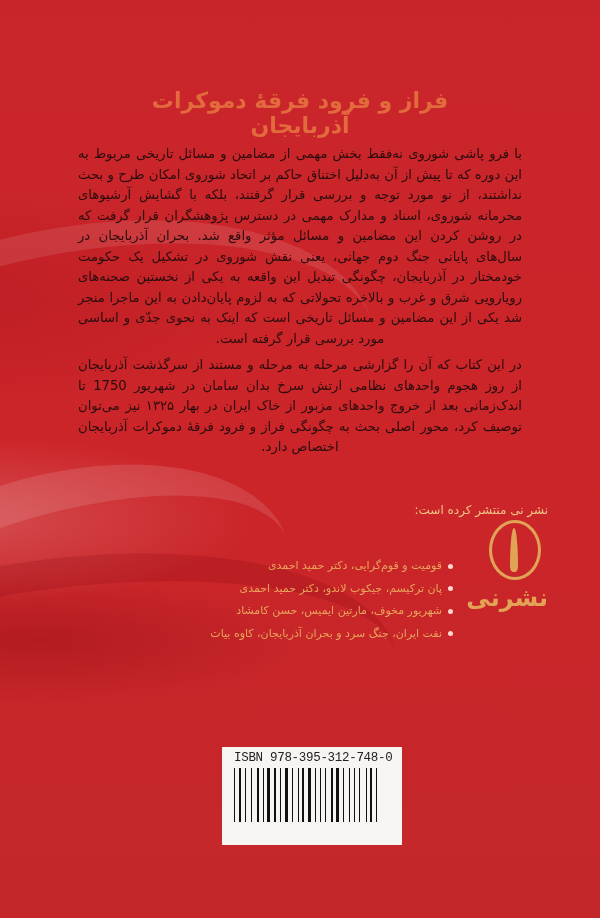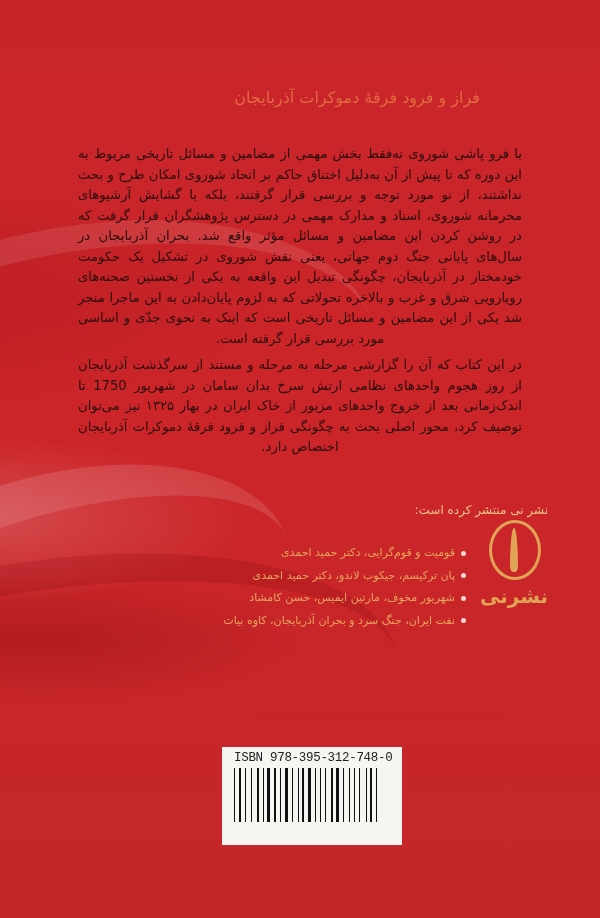--- a/index.html
+++ b/index.html
@@ -23,22 +23,22 @@
   }
   .sw1 { left: -260px; top: 230px; width: 640px; height: 300px;
     border-top: 26px solid rgba(255,255,255,0.10); transform: rotate(-12deg); }
   .sw2 { left: -300px; top: 560px; width: 700px; height: 260px;
     border-top: 30px solid rgba(120,0,10,0.18); transform: rotate(-8deg); }
   .sw3 { left: -220px; top: 480px; width: 520px; height: 240px;
     border-top: 40px solid rgba(255,255,255,0.12); transform: rotate(-18deg); }
 
   .title {
     position: absolute; top: 88px; left: 120px; width: 360px;
-    text-align: right; direction: rtl;
-    color: #e26a3d; font-weight: normal; font-size: 16px;
+    text-align: center; direction: rtl;
+    color: #e26a3d; font-weight: bold; font-size: 22px;
   }
   .body-text {
     position: absolute; top: 138px; left: 78px; width: 444px;
     direction: rtl; text-align: justify;
     color: #2a0c0c; font-size: 13.2px; line-height: 20.5px;
   }
   .body-text p { margin: 0; }
   .body-text p.center-last { text-align-last: center; margin-top: 6px; }
 
   .publisher-heading {
@@ -51,25 +51,25 @@
   .logo-ring {
     position: absolute; top: 0; left: 3px; width: 52px; height: 60px;
     border: 3px solid #e1a456; border-radius: 50%; box-sizing: border-box;
   }
   .logo-leaf {
     position: absolute; top: 8px; left: 24px; width: 8px; height: 44px;
     background: #e1a456; border-radius: 50% 50% 3px 3px / 90% 90% 6px 6px;
   }
   .logo-text {
     position: absolute; top: 64px; left: 0; width: 62px; text-align: center;
-    direction: rtl; color: #e1a456; font-size: 20px; font-weight: bold;
+    direction: rtl; color: #e1a456; font-size: 24px; font-weight: bold;
   }
   .book-list {
     position: absolute; top: 538px; right: 130px; width: 300px;
-    direction: rtl; list-style: none; margin: 4px; padding: 0;
+    direction: rtl; list-style: none; margin: 17px; padding: 0;
     color: #e8a45a; font-size: 11px;
   }
   .book-list li { height: 22.5px; line-height: 22.5px; white-space: nowrap; }
   .book-list .bullet {
     display: inline-block; width: 5px; height: 5px; border-radius: 50%;
     background: #ffd6d0; margin-left: 6px; vertical-align: middle;
   }
 
   .isbn-box {
     position: absolute; top: 747px; left: 222px; width: 180px; height: 98px;

